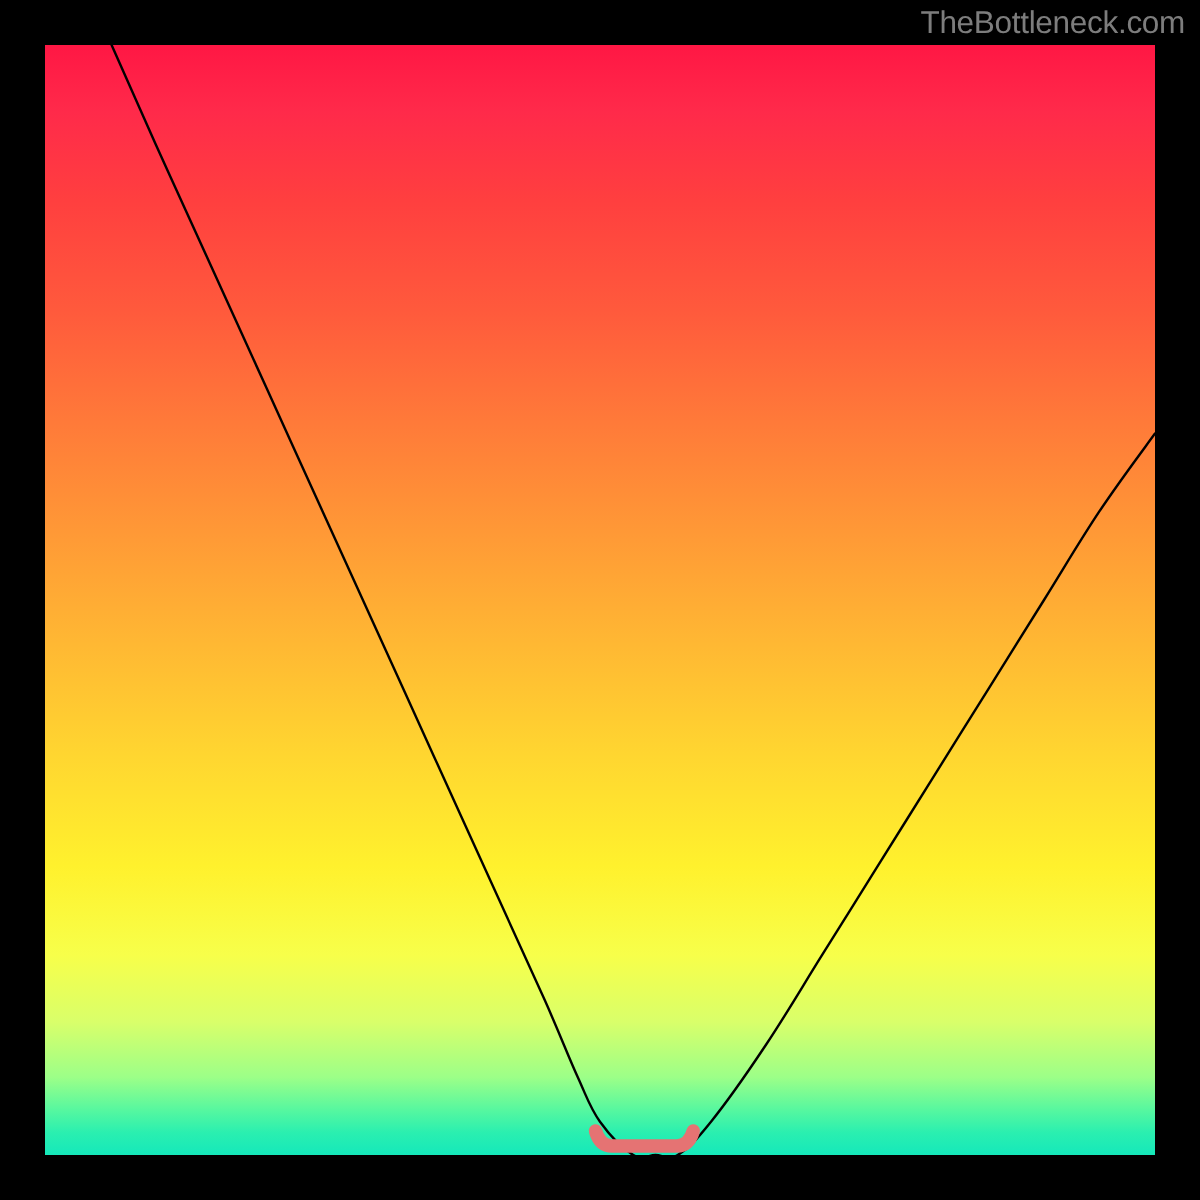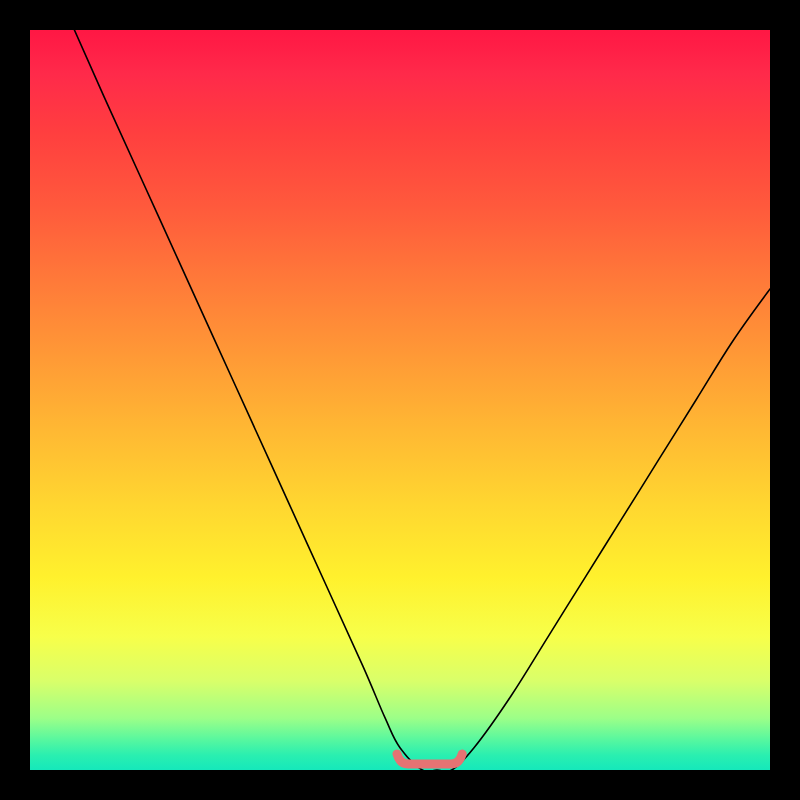--- a/index.html
+++ b/index.html
@@ -79,14 +79,15 @@
 
   <div class="plot-area">
     <svg class="plot-svg" viewBox="0 0 740 740" preserveAspectRatio="none">
 
       <path id="curve-path" class="curve" d="M 44.4 0.0 C 49.7 12.0, 62.0 40.0, 74.0 66.6 C 86.0 93.2, 97.7 118.7, 111.0 148.0 C 124.3 177.3, 134.7 200.1, 148.0 229.4 C 161.3 258.7, 171.7 281.5, 185.0 310.8 C 198.3 340.1, 208.7 362.9, 222.0 392.2 C 235.3 421.5, 245.7 444.3, 259.0 473.6 C 272.3 502.9, 282.7 525.7, 296.0 555.0 C 309.3 584.3, 322.3 612.4, 333.0 636.4 C 343.7 660.4, 348.5 673.5, 355.2 688.2 C 361.9 702.9, 363.3 708.5, 370.0 717.8 C 376.7 727.1, 385.5 736.0, 392.2 740.0 C 398.9 744.0, 401.7 740.0, 407.0 740.0 C 412.3 740.0, 415.1 744.0, 421.8 740.0 C 428.5 736.0, 433.3 731.1, 444.0 717.8 C 454.7 704.5, 467.7 686.0, 481.0 666.0 C 494.3 646.0, 504.7 628.1, 518.0 606.8 C 531.3 585.5, 541.7 568.9, 555.0 547.6 C 568.3 526.3, 578.7 509.7, 592.0 488.4 C 605.3 467.1, 615.7 450.5, 629.0 429.2 C 642.3 407.9, 652.7 391.3, 666.0 370.0 C 679.3 348.7, 689.7 330.8, 703.0 310.8 C 716.3 290.8, 733.3 268.3, 740.0 259.0"></path>
 
       <path id="flat-path" class="flat-marker" d="M 367.0 724.0 Q 370.0 734.0 378.0 734.0 L 421.2 734.0 Q 429.2 734.0 432.2 724.0" stroke="#e57373" stroke-width="9"></path>
     </svg>
   </div>
 
+  <div class="watermark">TheBottleneck.com</div>
 
 </div>
 
 </body></html>

